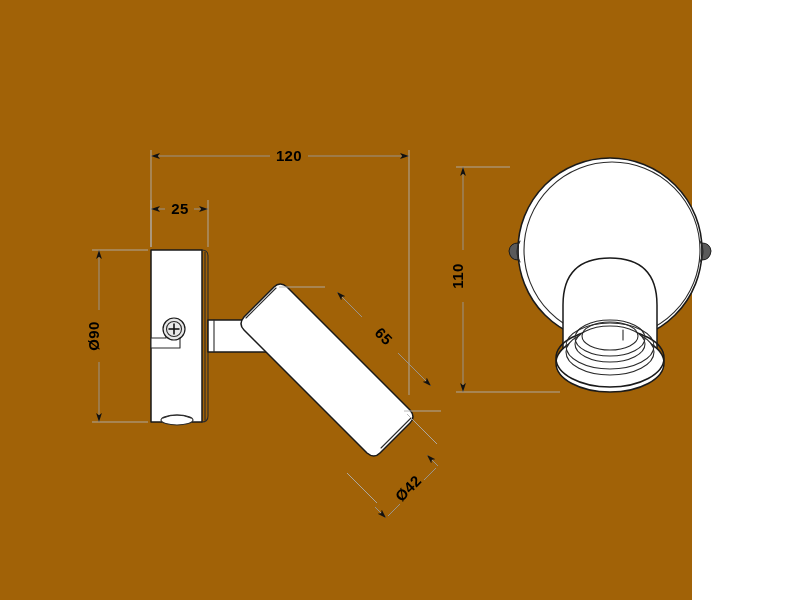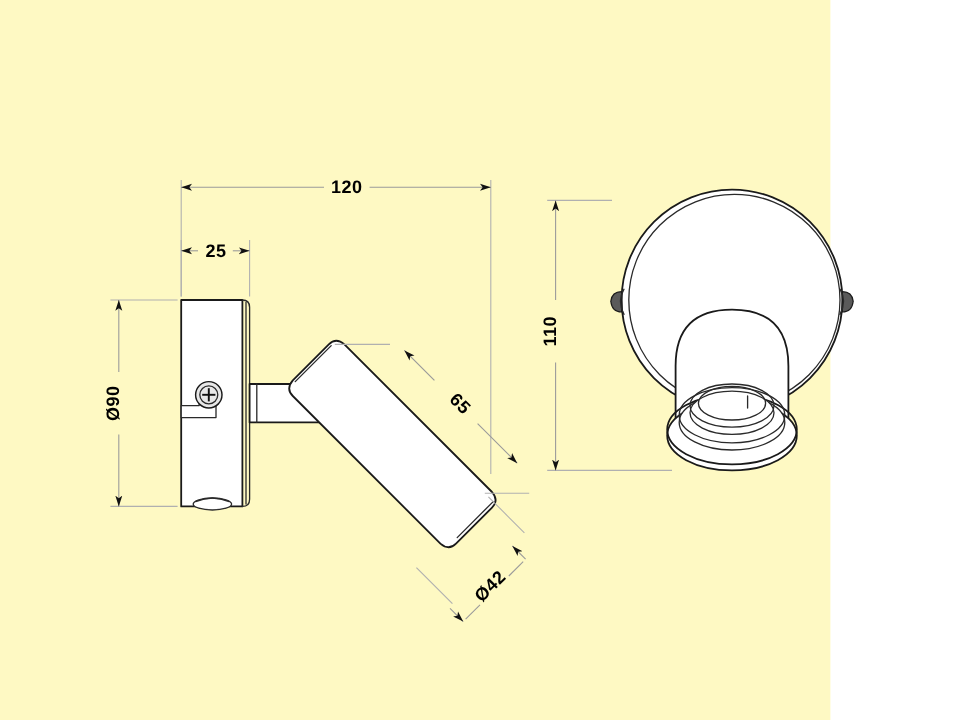--- a/index.html
+++ b/index.html
@@ -10,21 +10,21 @@
   body {
     width: 800px;
     height: 600px;
     font-family: "Liberation Sans", sans-serif;
     overflow: hidden;
   }
   #drawing-root {
     position: relative;
     width: 692px;
     height: 600px;
-    background: #fef9c3;
+    background: #a16207;
   }
   svg.sheet {
     display: block;
     width: 800px;
     height: 600px;
   }
   .obj-line {
     fill: none;
     stroke: #1a1a1a;
     stroke-width: 1.5;

